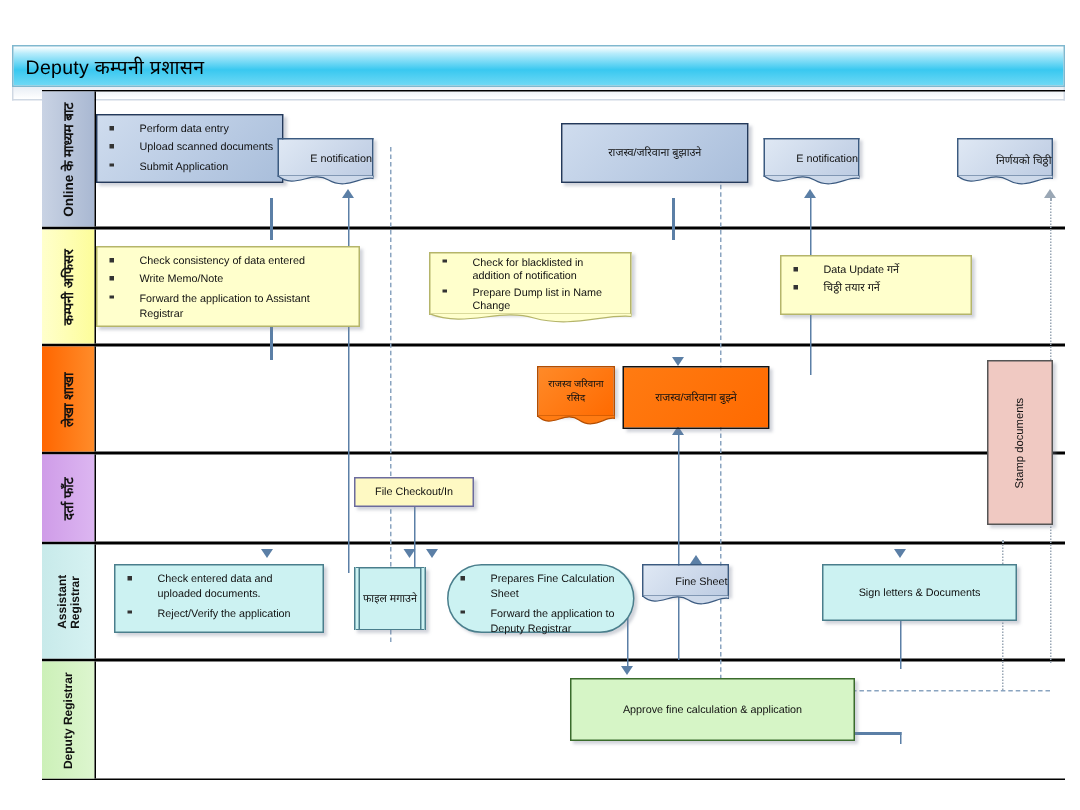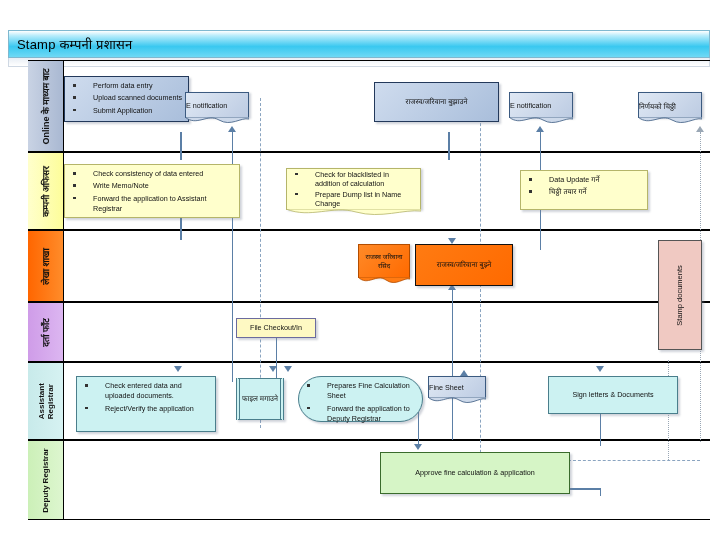--- a/index.html
+++ b/index.html
@@ -68,21 +68,21 @@
   .bullets{margin:0;padding:4px 4px 4px 16px;list-style:none;}
   .bullets li{position:relative;margin:0 0 2px 0;padding-left:12px;}
   .bullets li:before{content:"";position:absolute;left:-8px;top:3px;width:2.5px;height:2.5px;background:#333;}
 
   
   .doc{
     position:absolute;box-sizing:border-box;
     background:linear-gradient(135deg,#dfe8f4,#bccbe2);
     border:1px solid #3b5a80;border-bottom:none;
     font-size:7.2px;color:#111;
-    display:flex;align-items:center;justify-content:flex-start;text-align:center;
+    display:flex;align-items:center;justify-content:flex-end;text-align:center;
     box-shadow:2px 1px 2px rgba(120,130,150,.35);
   }
   .doc .wave{position:absolute;left:-1px;right:-1px;bottom:-7px;height:8px;}
   .doc.orange-doc{background:linear-gradient(135deg,#ff8a28,#ff6a00);border-color:#b34d00;}
   .doc.plain{background:linear-gradient(135deg,#e7eef8,#cdd9ea);}
 
   
   .vbox span{display:block;white-space:nowrap;transform:rotate(-90deg);}
   .vbox{display:flex;align-items:center;justify-content:center;}
 
@@ -97,21 +97,21 @@
   .arw.up{border-bottom:6px solid #5b7fa6;}
   .arw.down{border-top:6px solid #5b7fa6;}
   .arw.up-d{border-bottom:6px solid #9aa7b5;}
 </style>
 </head>
 <body>
 
 <div id="app">
 
   <div class="titlebar">
-    <div class="ttl">Stamp कम्पनी  प्रशासन</div>
+    <div class="ttl">Deputy कम्पनी  प्रशासन</div>
   </div>
   <div class="titlebar-shadow"></div>
 
   <div class="canvas">
 
     <div class="lane lane1" style="top:0;height:92px;width:682px;">
       <div class="lane-head">
         <span>Online के माध्यम बाट</span>
       </div>
       <div class="lane-body"></div>
@@ -227,21 +227,21 @@
     <div class="box yellow" style="left:36px;top:104px;width:176px;height:54px;">
       <ul class="bullets">
         <li>Check consistency of data entered</li>
         <li>Write Memo/Note</li>
         <li>Forward the application to Assistant Registrar</li>
       </ul>
     </div>
 
     <div class="doc plain" style="left:258px;top:108px;width:135px;height:42px;background:#ffffcc;border-color:#b5b56a;">
       <ul class="bullets" style="text-align:left;width:100%;">
-        <li>Check for blacklisted in addition of calculation</li>
+        <li>Check for blacklisted in addition of notification</li>
         <li>Prepare Dump list in Name Change</li>
       </ul>
       <svg class="wave" viewBox="0 0 135 8" preserveAspectRatio="none">
         <path d="M0,0 C25,10 46,-4 70,3 C95,10 118,0 135,2 L135,0 Z" fill="#ffffcc" stroke="#b5b56a" stroke-width="0.8"></path>
       </svg>
     </div>
 
     <div class="box yellow" style="left:492px;top:110px;width:128px;height:40px;">
       <ul class="bullets">
         <li>Data Update गर्ने</li>
@@ -261,21 +261,21 @@
     </div>
 
     <div class="box pink vbox" style="left:630px;top:180px;width:44px;height:110px;">
       <span style="font-size:7.5px;">Stamp documents</span>
     </div>
 
     <div class="box purple center" style="left:208px;top:258px;width:80px;height:20px;">
       <span>File Checkout/In</span>
     </div>
 
-    <div class="box cyan" style="left:48px;top:316px;width:140px;height:56px;">
+    <div class="box cyan" style="left:48px;top:316px;width:140px;height:46px;">
       <ul class="bullets">
         <li>Check entered data and uploaded documents.</li>
         <li>Reject/Verify the application</li>
       </ul>
     </div>
 
     <div class="box cyan center" style="left:208px;top:318px;width:48px;height:42px;border-left:4px double #4a7e8c;border-right:4px double #4a7e8c;">
       <span style="line-height:1.35;">फाइल मगाउने</span>
     </div>
 

